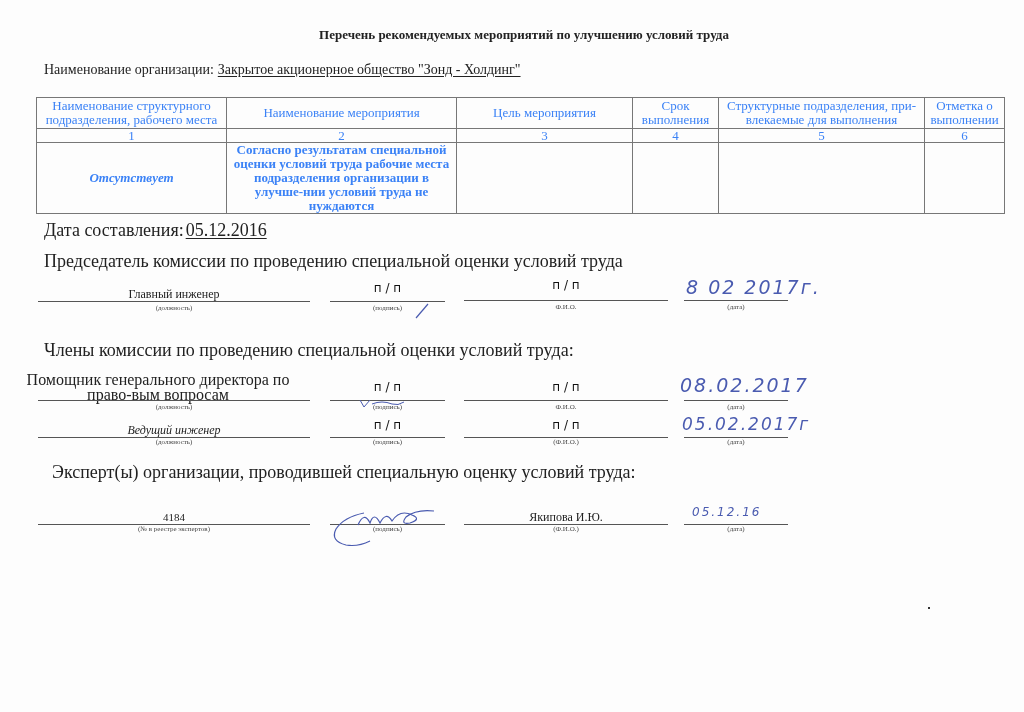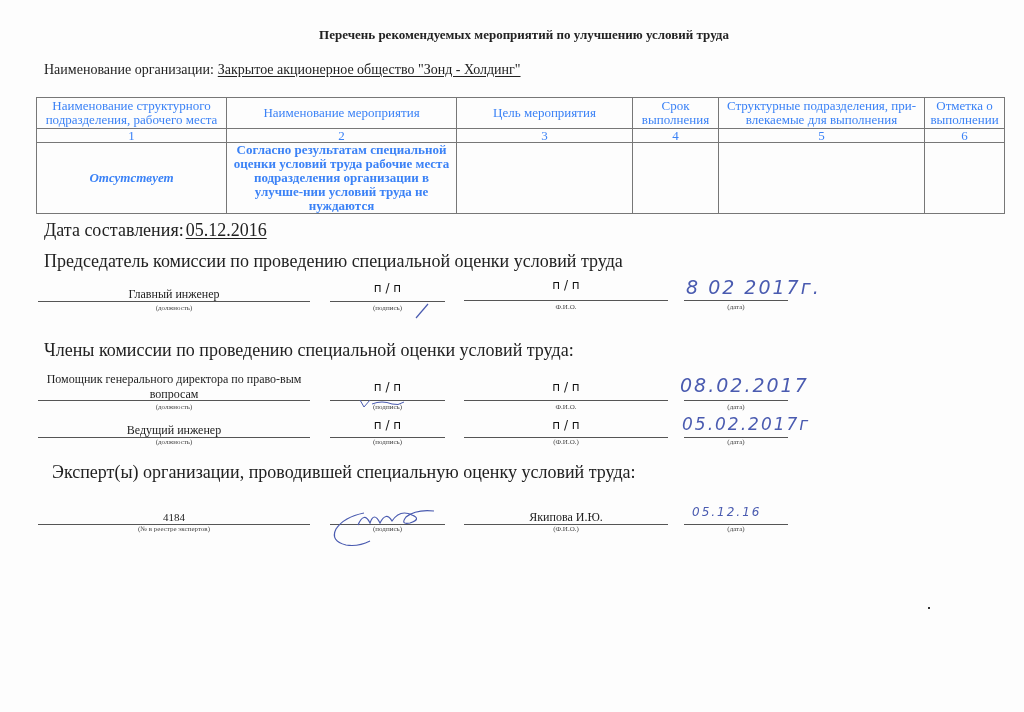--- a/index.html
+++ b/index.html
@@ -94,37 +94,37 @@
 <div class="pp" style="left:464px;width:204px;top:278px;">п / п</div>
 <div class="line" style="left:464px;width:204px;top:300px;"></div>
 <div class="cap" style="left:464px;width:204px;top:303px;">Ф.И.О.</div>
 
 <div class="hand" style="left:686px;top:276px;">8 02 2017г.</div>
 <div class="line" style="left:684px;width:104px;top:300px;"></div>
 <div class="cap" style="left:684px;width:104px;top:303px;">(дата)</div>
 
 <div class="abs label" style="top:340px;">Члены комиссии по проведению специальной оценки условий труда:</div>
 
-<div class="fieldtxt" style="left:38px;width:272px;top:372px;line-height:15px;font-size:12px;">Помощник генерального директора по право-вым вопросам</div>
+<div class="fieldtxt" style="left:22px;width:272px;top:372px;line-height:15px;font-size:16px;">Помощник генерального директора по право-вым вопросам</div>
 <div class="line" style="left:38px;width:272px;top:400px;"></div>
 <div class="cap" style="left:38px;width:272px;top:403px;">(должность)</div>
 <div class="pp" style="left:330px;width:115px;top:380px;">п / п</div>
 <div class="line" style="left:330px;width:115px;top:400px;"></div>
 <div class="cap" style="left:330px;width:115px;top:403px;">(подпись)</div>
 <svg class="sig" style="left:358px;top:398px;" width="50" height="12">
     <path d="M2 2 L6 9 L12 2 M14 6 Q24 2 34 6 Q40 8 46 4" stroke="#4a5bb0" stroke-width="1" fill="none"></path>
   </svg>
 <div class="pp" style="left:464px;width:204px;top:380px;">п / п</div>
 <div class="line" style="left:464px;width:204px;top:400px;"></div>
 <div class="cap" style="left:464px;width:204px;top:403px;">Ф.И.О.</div>
 <div class="hand" style="left:680px;top:374px;">08.02.2017</div>
 <div class="line" style="left:684px;width:104px;top:400px;"></div>
 <div class="cap" style="left:684px;width:104px;top:403px;">(дата)</div>
 
-<div class="fieldtxt" style="left:38px;width:272px;top:423px;font-size:12px;">Ведущий инженер</div>
+<div class="fieldtxt" style="left:38px;width:272px;top:423px;font-size:12px;font-style:italic;">Ведущий инженер</div>
 <div class="line" style="left:38px;width:272px;top:437px;"></div>
 <div class="cap" style="left:38px;width:272px;top:438px;">(должность)</div>
 <div class="pp" style="left:330px;width:115px;top:418px;">п / п</div>
 <div class="line" style="left:330px;width:115px;top:437px;"></div>
 <div class="cap" style="left:330px;width:115px;top:438px;">(подпись)</div>
 <div class="pp" style="left:464px;width:204px;top:418px;">п / п</div>
 <div class="line" style="left:464px;width:204px;top:437px;"></div>
 <div class="cap" style="left:464px;width:204px;top:438px;">(Ф.И.О.)</div>
 <div class="hand" style="left:682px;top:414px;font-size:17px;">05.02.2017г</div>
 <div class="line" style="left:684px;width:104px;top:437px;"></div>

